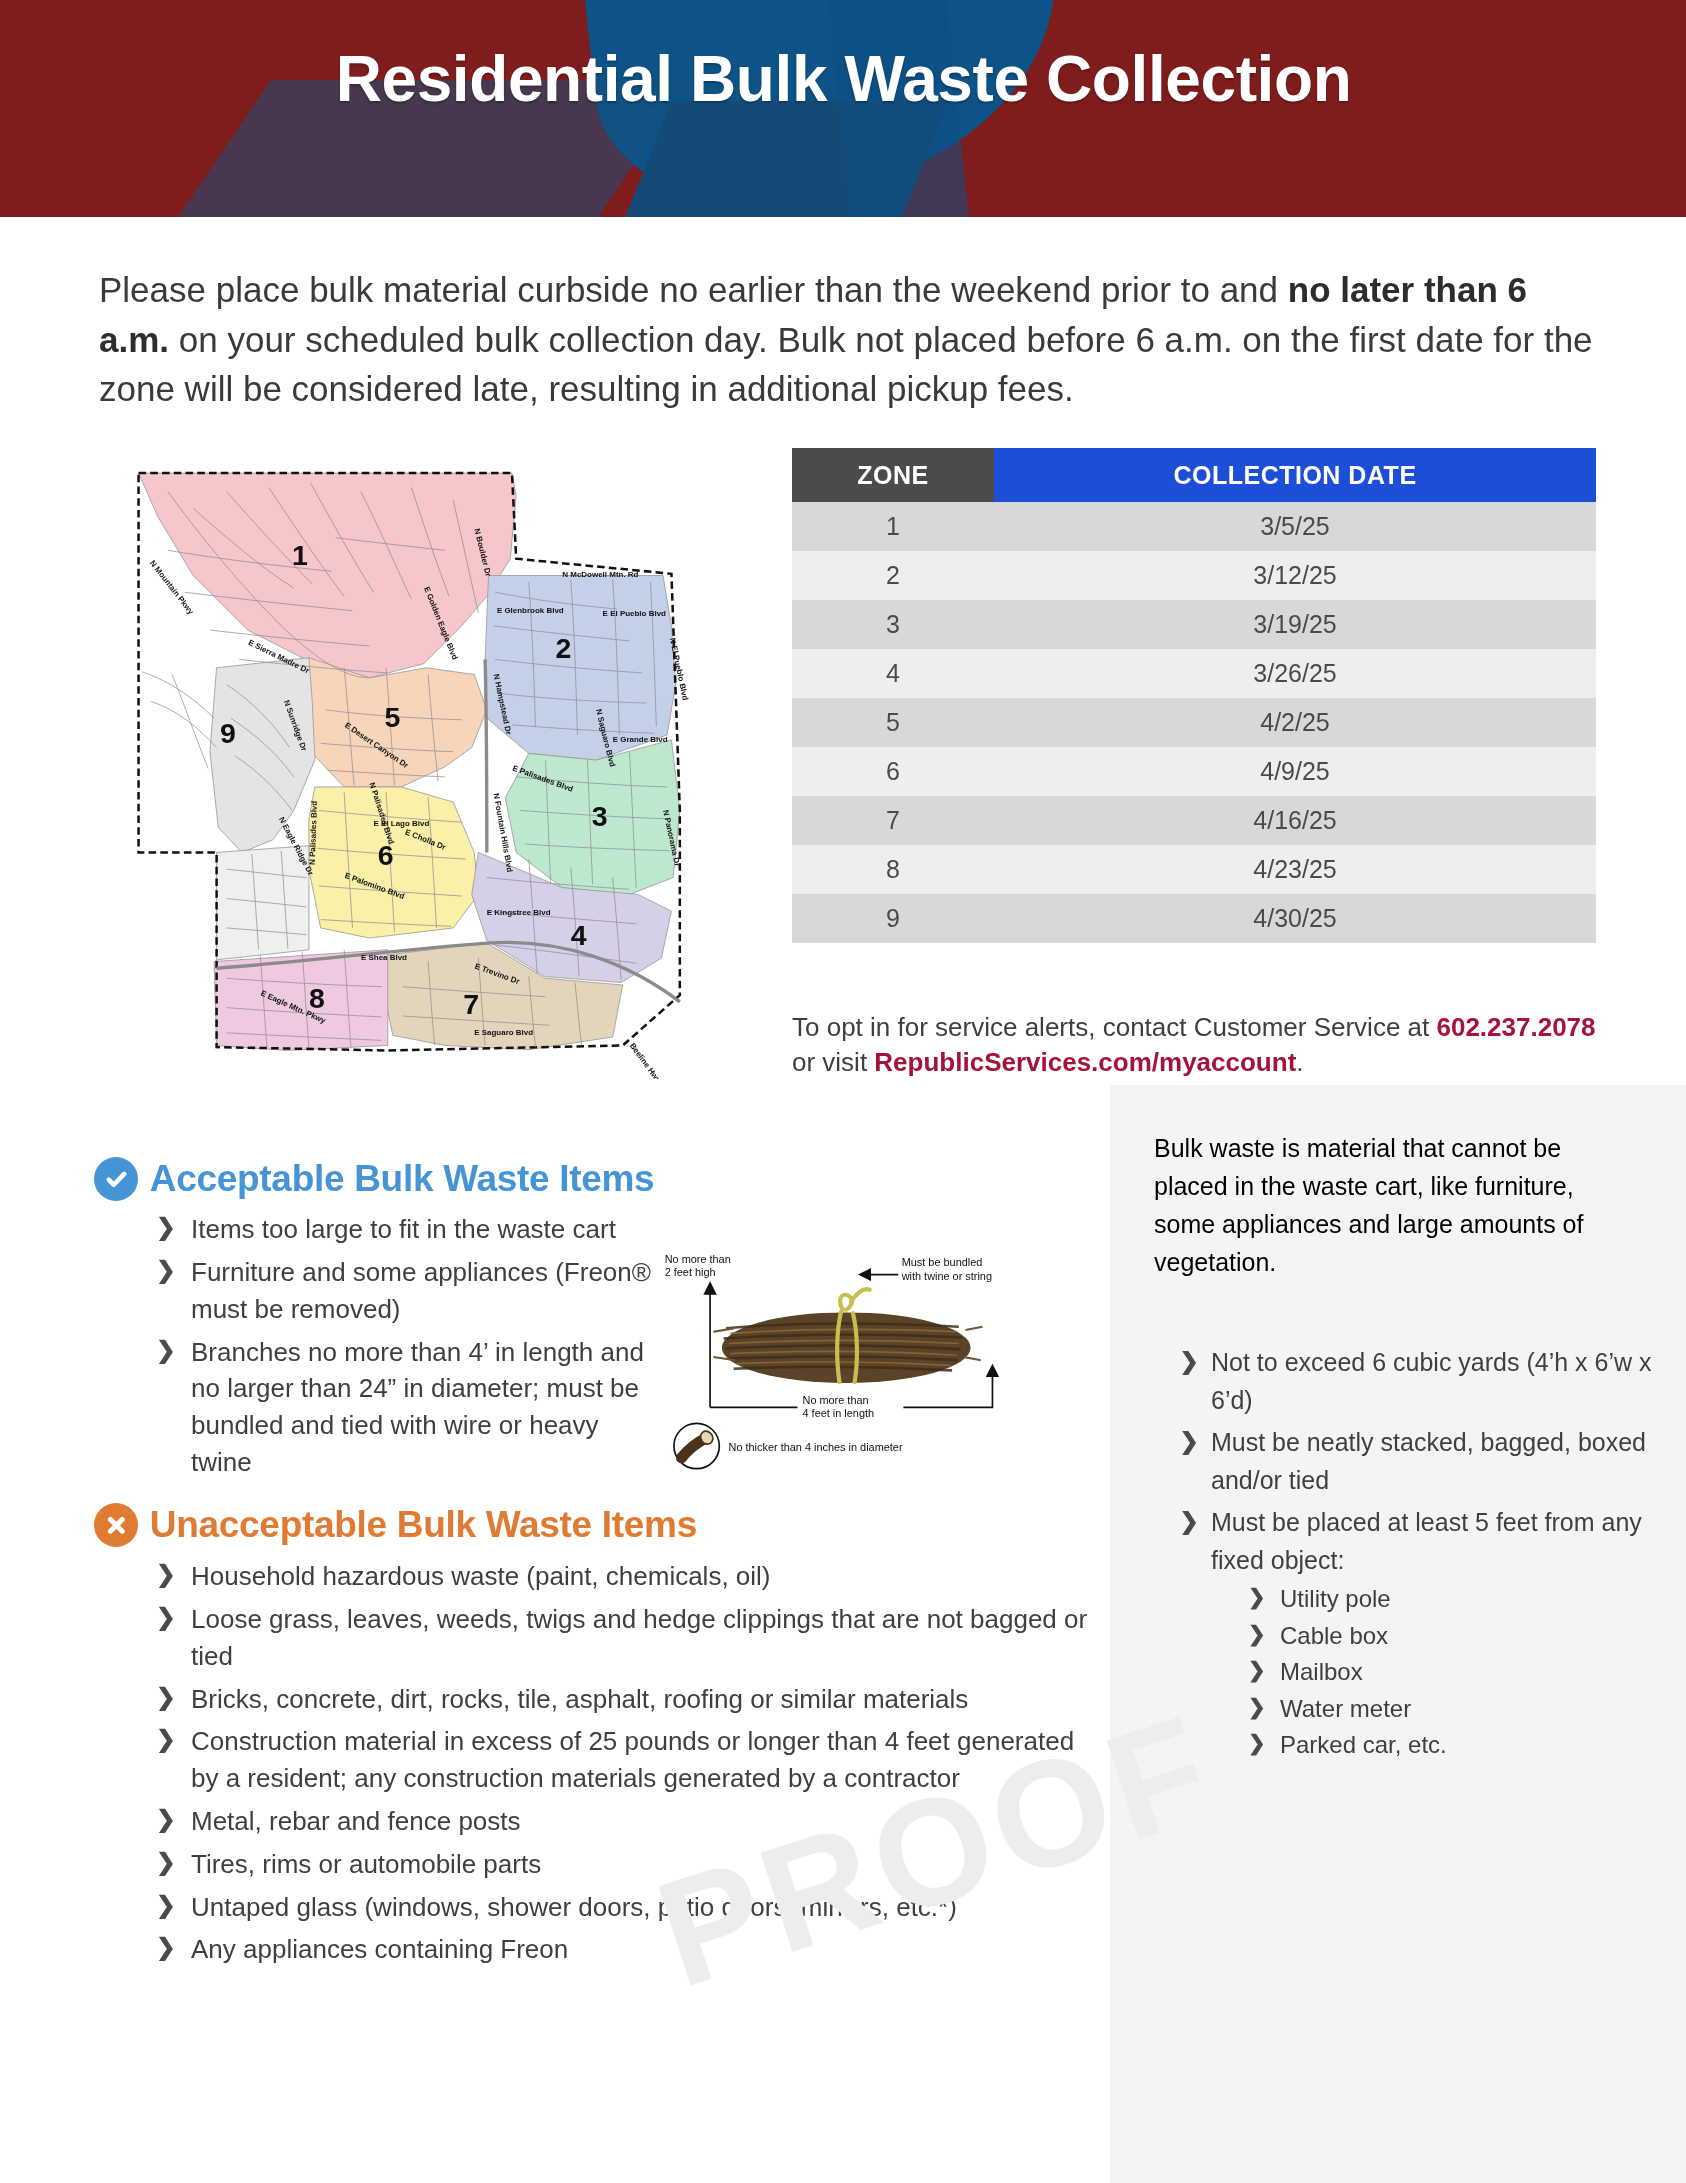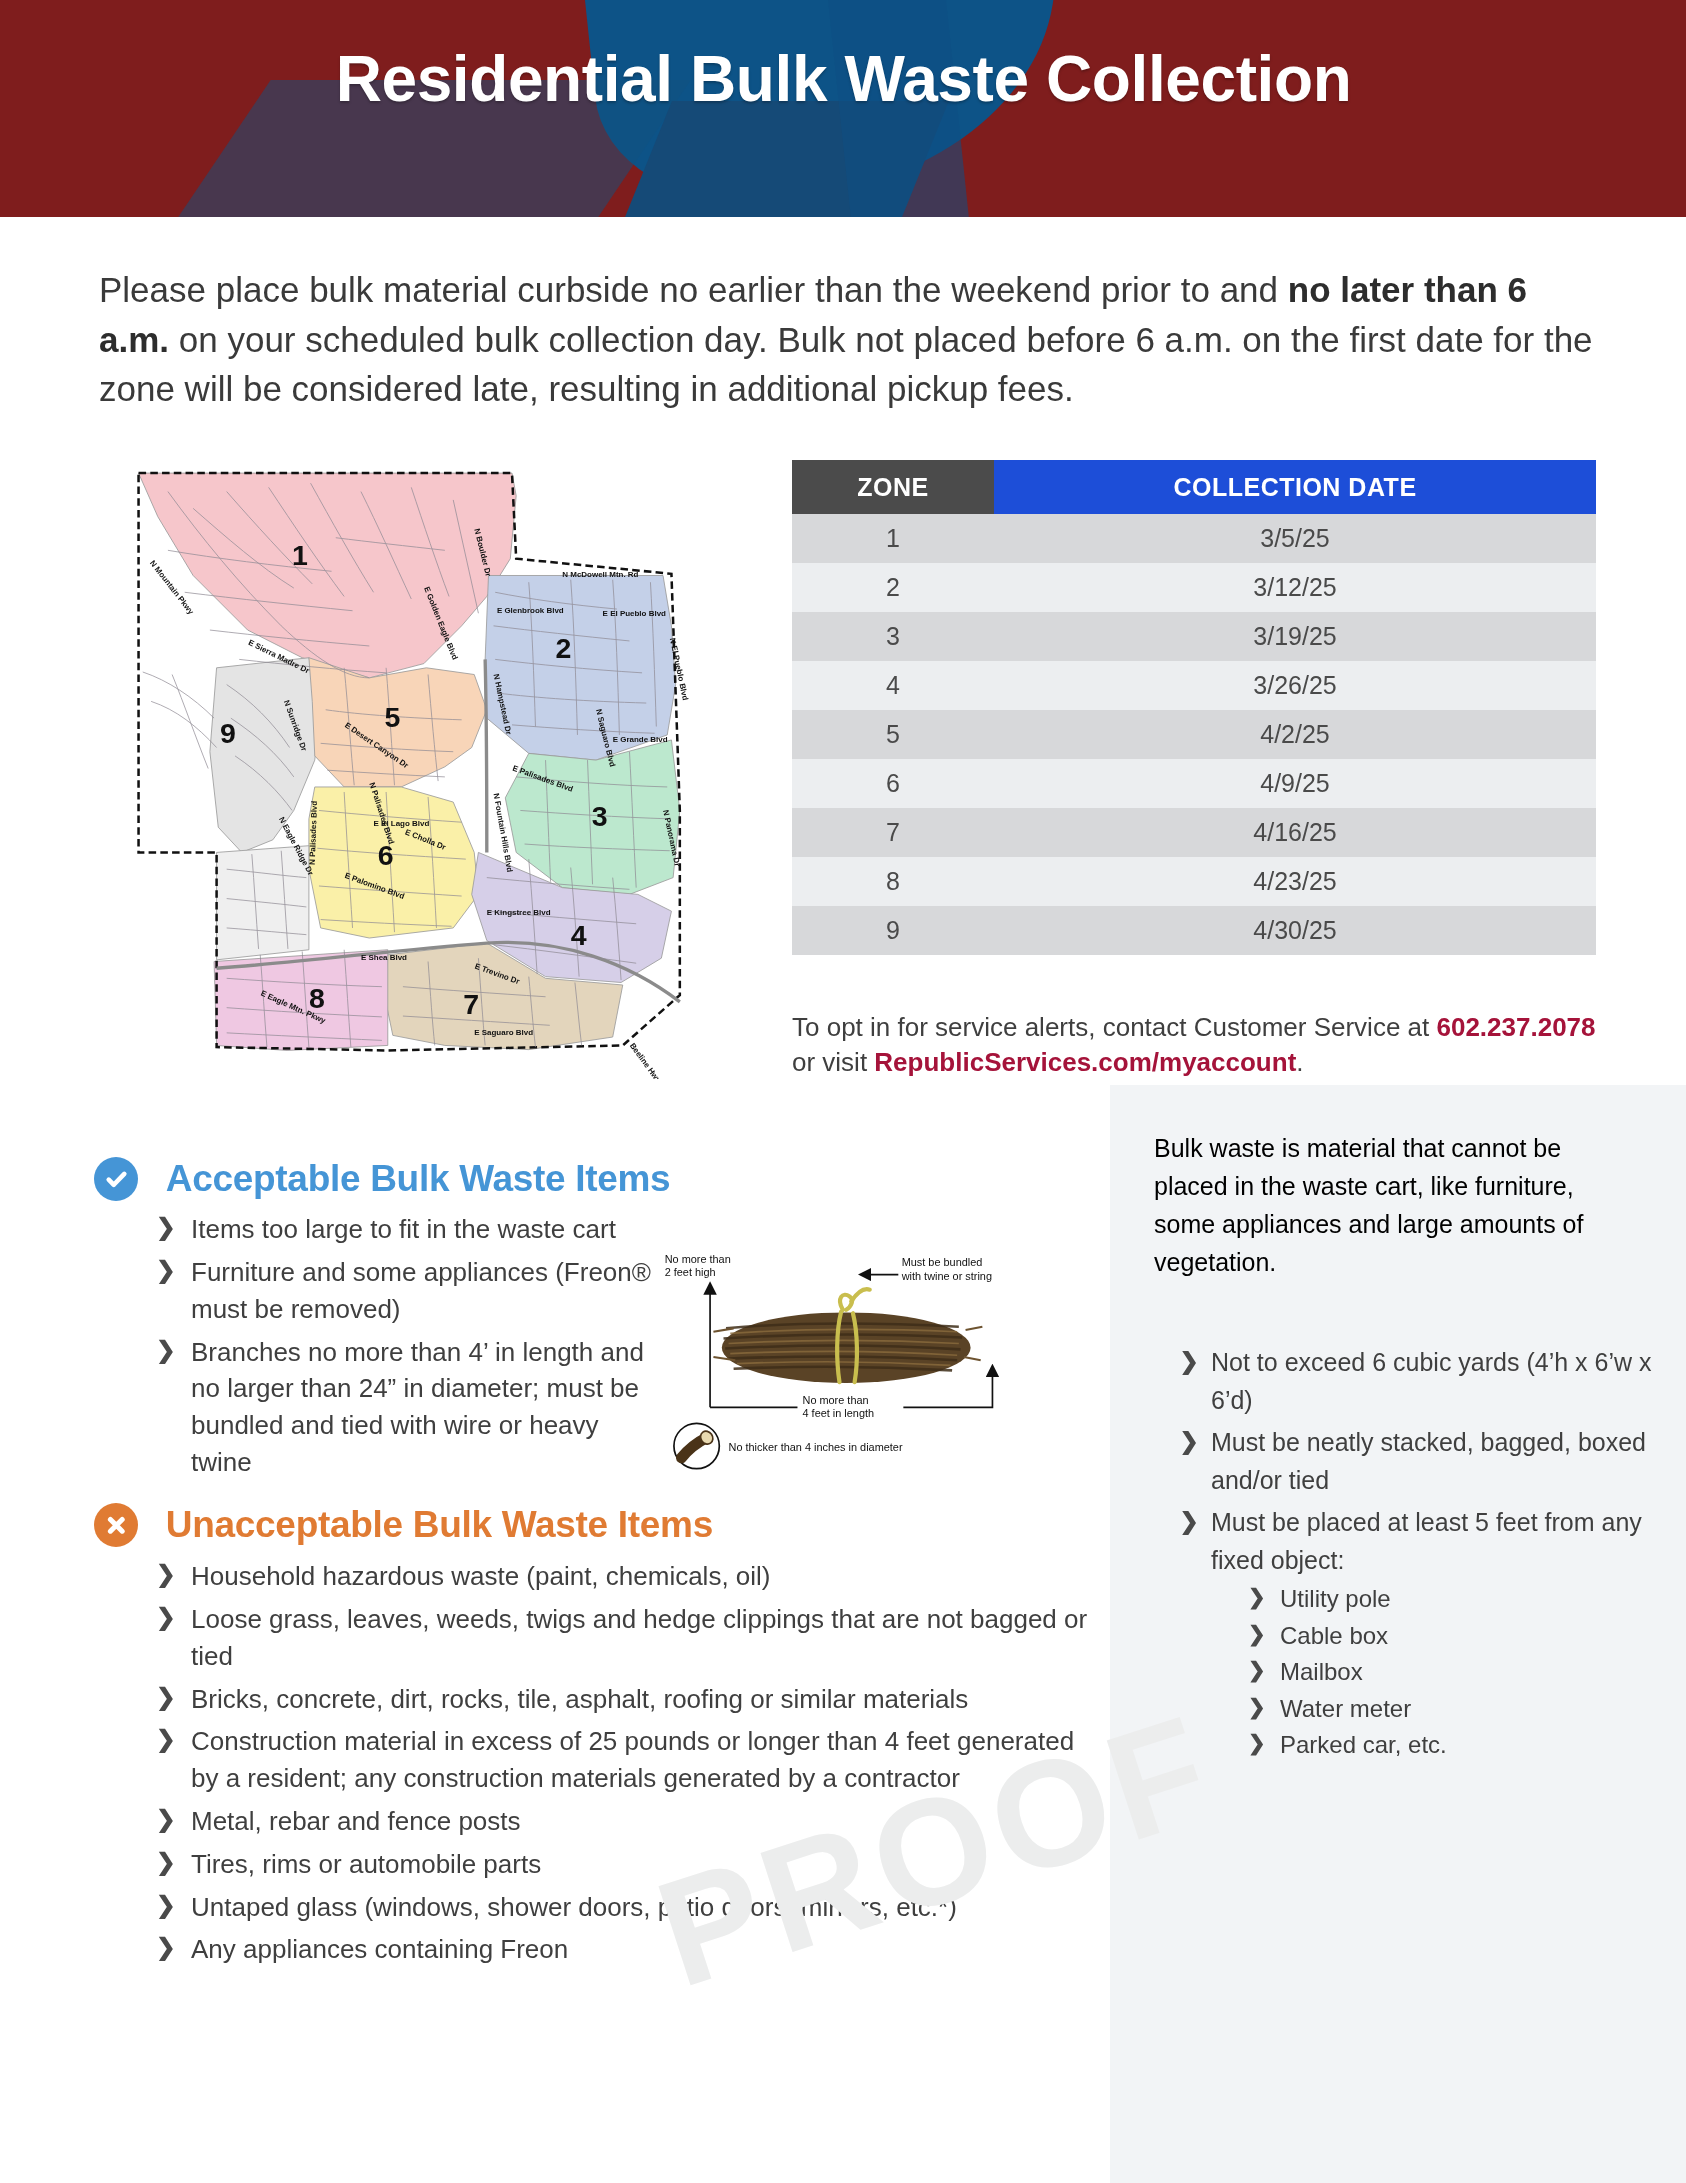--- a/index.html
+++ b/index.html
@@ -79,21 +79,21 @@
   .map-wrap {
     position: absolute;
     left: 92px; top: 458px;
     width: 605px; height: 621px;
   }
   .map-svg { display: block; }
 
   
   .table-wrap {
     position: absolute;
-    left: 792px; top: 460px;
+    left: 792px; top: 448px;
     width: 804px;
   }
   .ztable { width: 100%; border-collapse: collapse; }
   .ztable th {
     font-size: 25px;
     font-weight: bold;
     color: #fff;
     letter-spacing: 0.5px;
     padding: 12.6px 0;
     text-align: center;
@@ -165,21 +165,21 @@
     position: absolute;
     display: flex; align-items: center; gap: 11.8px;
   }
   .sec-head .badge {
     width: 44px; height: 44px; border-radius: 50%;
     display: flex; align-items: center; justify-content: center;
     flex: none;
   }
   .badge-ok { background: #4595D6; }
   .badge-no { background: #E07B33; }
-  .sec-head .title { font-size: 37px; font-weight: bold; letter-spacing: -0.3px; margin-left: 16px; }
+  .sec-head .title { font-size: 37px; font-weight: bold; letter-spacing: -0.3px; }
   .title-ok { color: #4595D6; }
   .title-no { color: #E07B33; }
 
   #acceptable-head { left: 94px; top: 1157px; }
   #unacceptable-head { left: 94px; top: 1503px; }
 
   
   .blist { list-style: none; position: absolute; }
   .blist li {
     position: relative;

